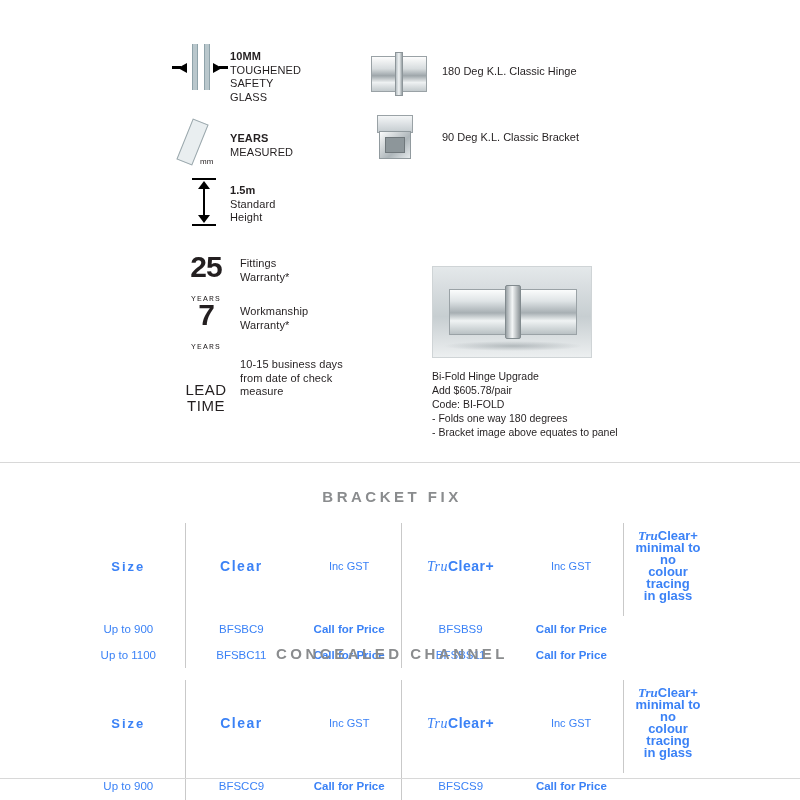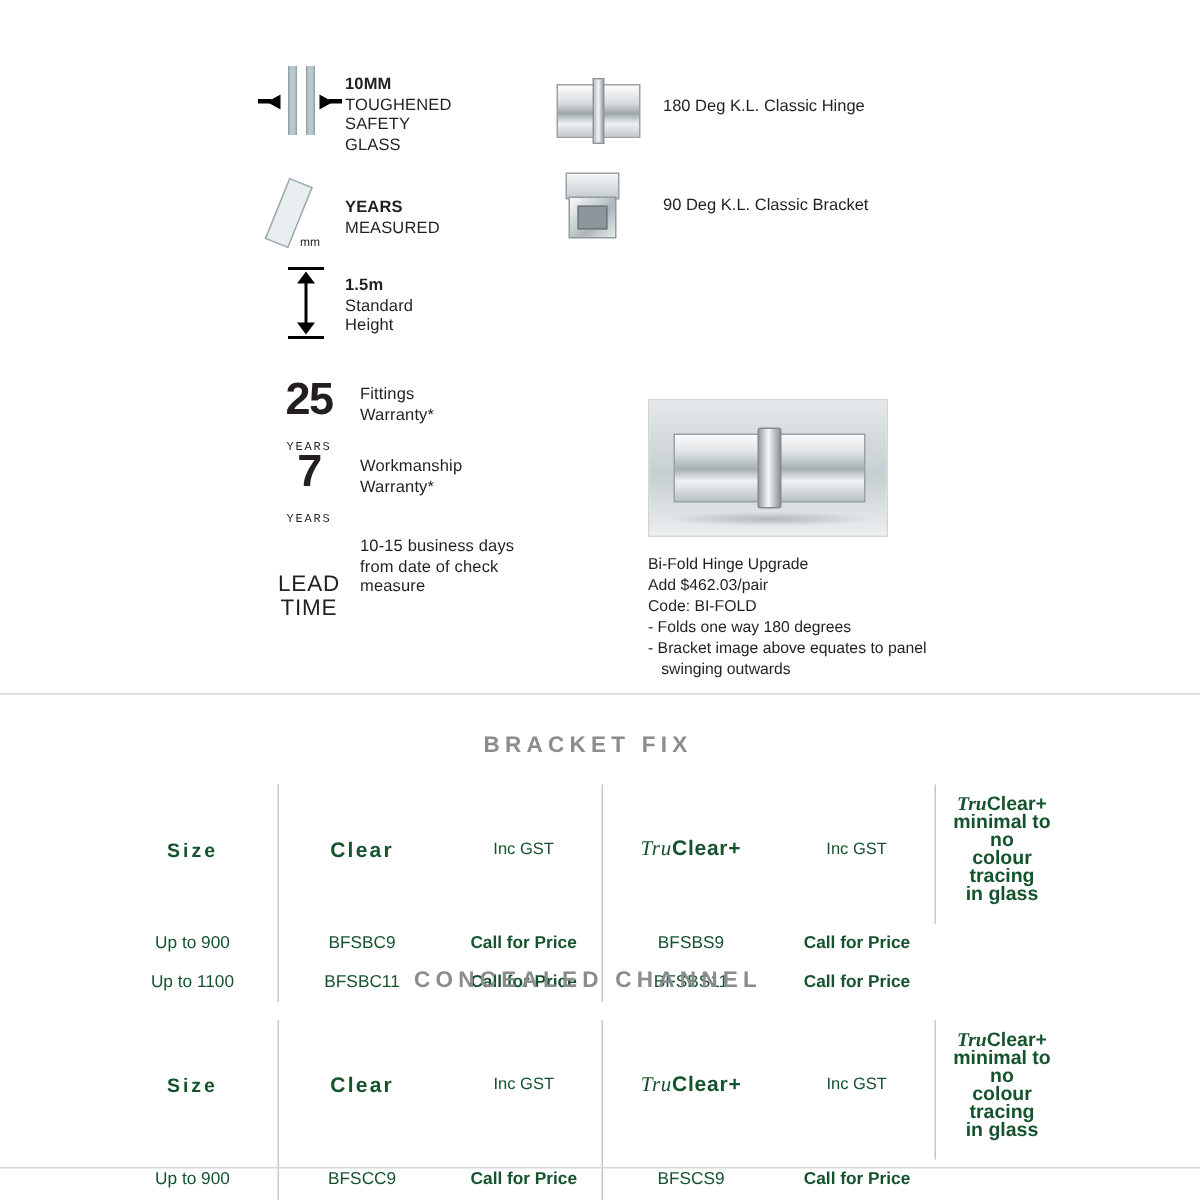--- a/index.html
+++ b/index.html
@@ -330,21 +330,21 @@
     margin-bottom: 18px;
   }
   table.price {
     border-collapse: collapse;
     margin: 0 auto;
     width: 640px;
   }
   table.price th, table.price td {
     padding: 7px 4px;
     font-size: 11.5px;
-    color: #14532d;
+    color: #3b82f6;
     text-align: center;
     vertical-align: middle;
   }
   table.price th {
     font-size: 13px;
     font-weight: bold;
     padding-bottom: 14px;
   }
   table.price .col-size { width: 140px; }
   table.price .col-code { width: 130px; }
@@ -495,25 +495,24 @@
 
   <div class="bifold-img">
     <div class="leaf l"></div>
     <div class="leaf r"></div>
     <div class="knuckle"></div>
     <div class="shadow"></div>
   </div>
 
   <div class="bifold-caption">
     <div>Bi-Fold Hinge Upgrade</div>
-    <div>Add $462.03/pair</div>
+    <div>Add $605.78/pair</div>
     <div>Code: BI-FOLD</div>
     <div>- Folds one way 180 degrees</div>
     <div>- Bracket image above equates to panel</div>
-    <div style="white-space:pre">   swinging outwards</div>
   </div>
 </div>
 
 <div class="divider" style="top:462px;"></div>
 
 <div class="table-block" style="top:488px;">
   <div class="table-title">BRACKET FIX</div>
   <table class="price">
     <thead>
       <tr>

